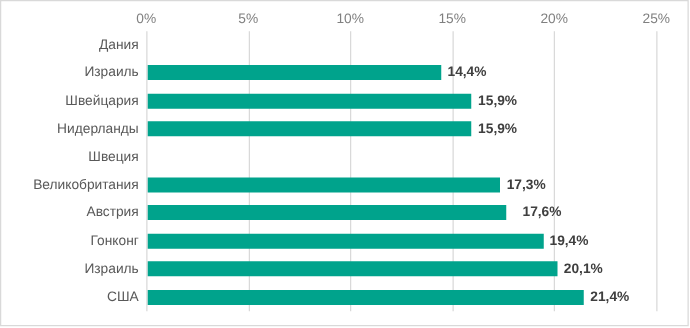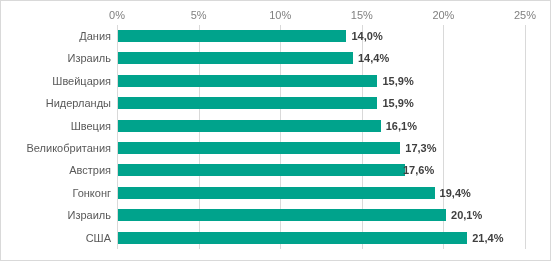--- a/index.html
+++ b/index.html
@@ -118,47 +118,39 @@
       <div class="cat-label" style="top: 201.6px; height: 22.4px; line-height: 22.4px; color: rgb(89, 89, 89);">США</div>
     </div>
 
   <div id="plot-area">
     <div id="axis-line"></div>
   <div class="gridline" style="left: 81.6px; background: rgb(217, 217, 217);"></div>
       <div class="gridline" style="left: 163.2px; background: rgb(217, 217, 217);"></div>
       <div class="gridline" style="left: 244.8px; background: rgb(217, 217, 217);"></div>
       <div class="gridline" style="left: 326.4px; background: rgb(217, 217, 217);"></div>
       <div class="gridline" style="left: 408px; background: rgb(217, 217, 217);"></div>
-      <div class="cat-row" style="top: 0px; height: 22.4px;">
-        <div class="bar" style="width: 228.48px; background: rgb(0, 163, 140);"></div>
-        <div class="bar-value" style="left: 234.48px; color: rgb(63, 63, 63);">14,0%</div>
-      </div>
       <div class="cat-row" style="top: 22.4px; height: 22.4px;">
         <div class="bar" style="width: 235.008px; background: rgb(0, 163, 140);"></div>
         <div class="bar-value" style="left: 241.008px; color: rgb(63, 63, 63);">14,4%</div>
       </div>
       <div class="cat-row" style="top: 44.8px; height: 22.4px;">
         <div class="bar" style="width: 259.488px; background: rgb(0, 163, 140);"></div>
         <div class="bar-value" style="left: 265.488px; color: rgb(63, 63, 63);">15,9%</div>
       </div>
       <div class="cat-row" style="top: 67.2px; height: 22.4px;">
         <div class="bar" style="width: 259.488px; background: rgb(0, 163, 140);"></div>
         <div class="bar-value" style="left: 265.488px; color: rgb(63, 63, 63);">15,9%</div>
       </div>
-      <div class="cat-row" style="top: 89.6px; height: 22.4px;">
-        <div class="bar" style="width: 262.752px; background: rgb(0, 163, 140);"></div>
-        <div class="bar-value" style="left: 268.752px; color: rgb(63, 63, 63);">16,1%</div>
-      </div>
       <div class="cat-row" style="top: 112px; height: 22.4px;">
         <div class="bar" style="width: 282.336px; background: rgb(0, 163, 140);"></div>
         <div class="bar-value" style="left: 288.336px; color: rgb(63, 63, 63);">17,3%</div>
       </div>
       <div class="cat-row" style="top: 134.4px; height: 22.4px;">
         <div class="bar" style="width: 287.232px; background: rgb(0, 163, 140);"></div>
-        <div class="bar-value" style="left: 286px; color: rgb(63, 63, 63);">17,6%</div>
+        <div class="bar-value" style="left: 301px; color: rgb(63, 63, 63);">17,6%</div>
       </div>
       <div class="cat-row" style="top: 156.8px; height: 22.4px; text-align: right;">
         <div class="bar" style="width: 316.608px; background: rgb(0, 163, 140);"></div>
         <div class="bar-value" style="left: 322.608px; color: rgb(63, 63, 63);">19,4%</div>
       </div>
       <div class="cat-row" style="top: 179.2px; height: 22.4px;">
         <div class="bar" style="width: 328.032px; background: rgb(0, 163, 140);"></div>
         <div class="bar-value" style="left: 334.032px; color: rgb(63, 63, 63);">20,1%</div>
       </div>
       <div class="cat-row" style="top: 201.6px; height: 22.4px;">

